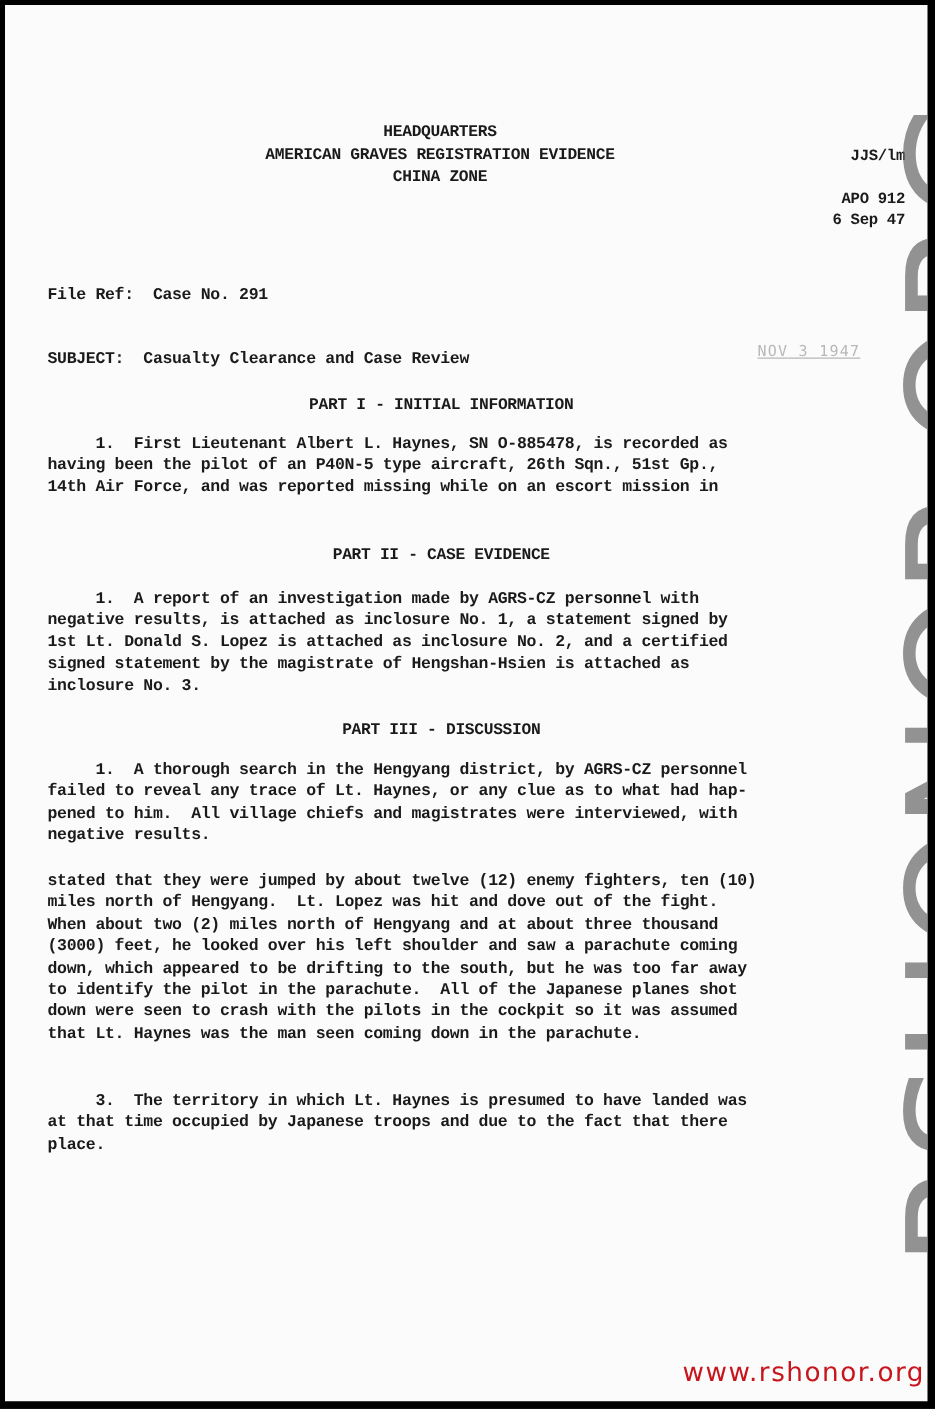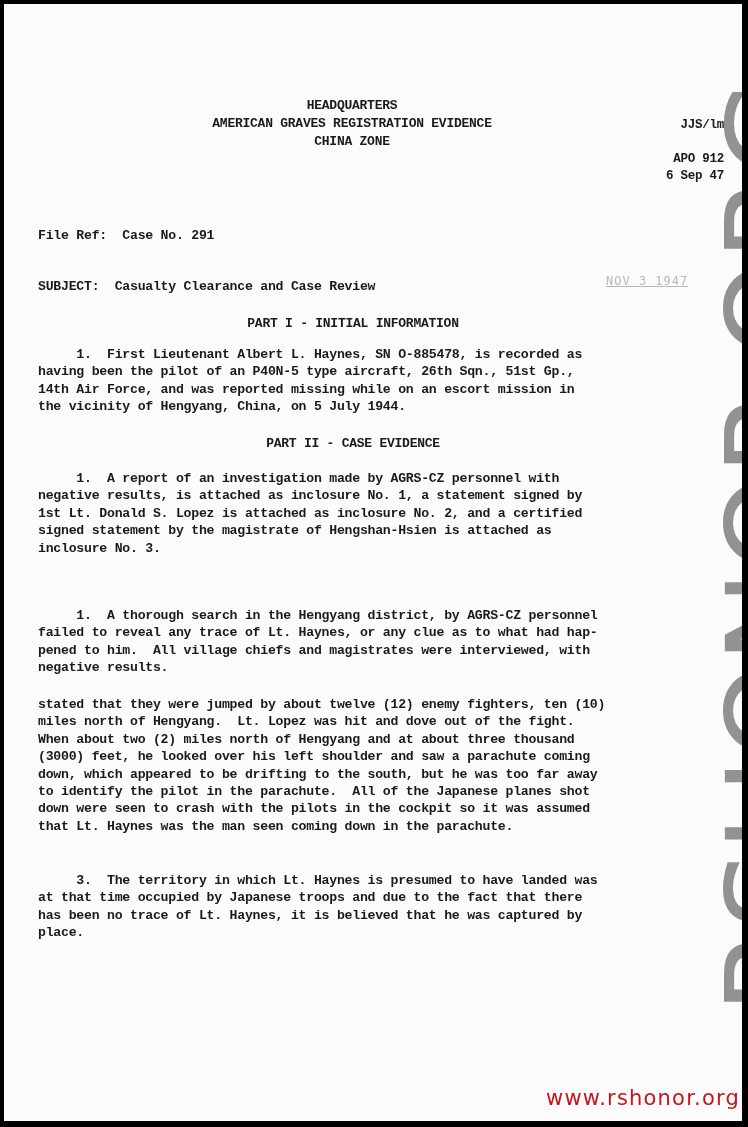--- a/index.html
+++ b/index.html
@@ -74,52 +74,51 @@
   <div class="stamp">NOV 3  1947</div>
 
   <div class="abs tw" style="left:34px; top:224px;">File Ref:  Case No. 291</div>
   <div class="abs tw" style="left:34px; top:275px;">SUBJECT:  Casualty Clearance and Case Review</div>
 
   <div class="heading tw" style="top:312px;">PART I - INITIAL INFORMATION</div>
   <div class="para tw" style="top:342px;">
     <span class="line">     1.  First Lieutenant Albert L. Haynes, SN O-885478, is recorded as</span>
     <span class="line">having been the pilot of an P40N-5 type aircraft, 26th Sqn., 51st Gp.,</span>
     <span class="line">14th Air Force, and was reported missing while on an escort mission in</span>
-    <span class="line">the vicinity of Hengyang, China, on 5 July 1944.</span>
   </div>
 
   <div class="heading tw" style="top:432px;">PART II - CASE EVIDENCE</div>
   <div class="para tw" style="top:466px;">
     <span class="line">     1.  A report of an investigation made by AGRS-CZ personnel with</span>
     <span class="line">negative results, is attached as inclosure No. 1, a statement signed by</span>
     <span class="line">1st Lt. Donald S. Lopez is attached as inclosure No. 2, and a certified</span>
     <span class="line">signed statement by the magistrate of Hengshan-Hsien is attached as</span>
     <span class="line">inclosure No. 3.</span>
   </div>
 
+  <div class="heading tw" style="top:572px;">PART III - DISCUSSION</div>
   <div class="para tw" style="top:603px;">
     <span class="line">     1.  A thorough search in the Hengyang district, by AGRS-CZ personnel</span>
     <span class="line">failed to reveal any trace of Lt. Haynes, or any clue as to what had hap-</span>
     <span class="line">pened to him.  All village chiefs and magistrates were interviewed, with</span>
     <span class="line">negative results.</span>
   </div>
   <div class="para tw" style="top:692px;">
     <span class="line">stated that they were jumped by about twelve (12) enemy fighters, ten (10)</span>
     <span class="line">miles north of Hengyang.  Lt. Lopez was hit and dove out of the fight.</span>
     <span class="line">When about two (2) miles north of Hengyang and at about three thousand</span>
     <span class="line">(3000) feet, he looked over his left shoulder and saw a parachute coming</span>
     <span class="line">down, which appeared to be drifting to the south, but he was too far away</span>
     <span class="line">to identify the pilot in the parachute.  All of the Japanese planes shot</span>
     <span class="line">down were seen to crash with the pilots in the cockpit so it was assumed</span>
     <span class="line">that Lt. Haynes was the man seen coming down in the parachute.</span>
   </div>
   <div class="para tw" style="top:868px;">
     <span class="line">     3.  The territory in which Lt. Haynes is presumed to have landed was</span>
     <span class="line">at that time occupied by Japanese troops and due to the fact that there</span>
-    <span class="line">has been no trace of Lt. Haynes, it is believed that he was captured by</span>
     <span class="line">place.</span>
   </div>
 
   <div class="watermark">RSHONOR.ORG</div>
 
   <div class="pagenum">51</div>
 
   <div class="url">www.rshonor.org</div>
 </div>
 

